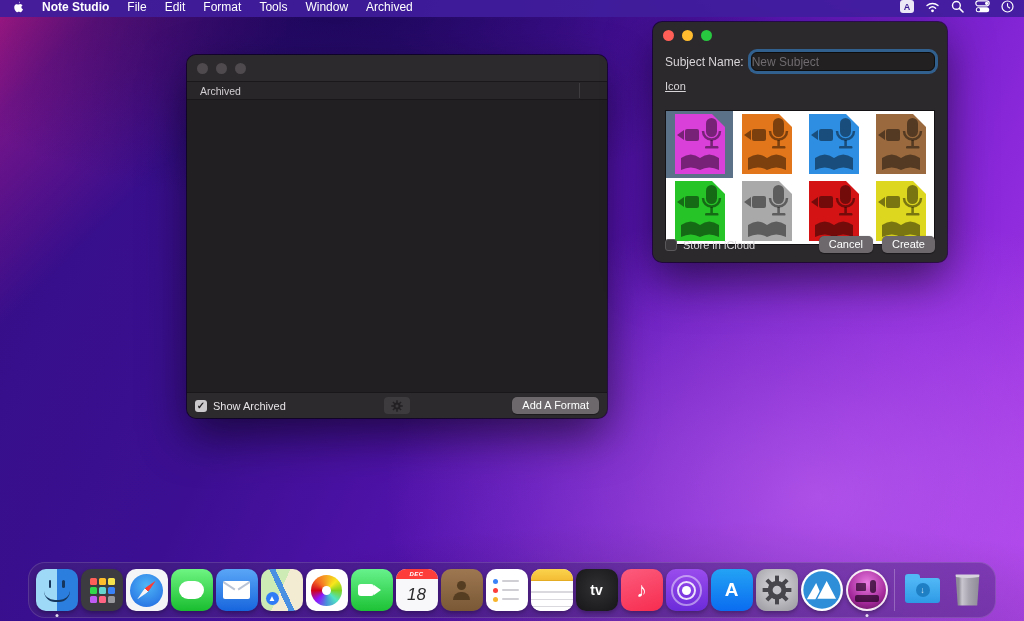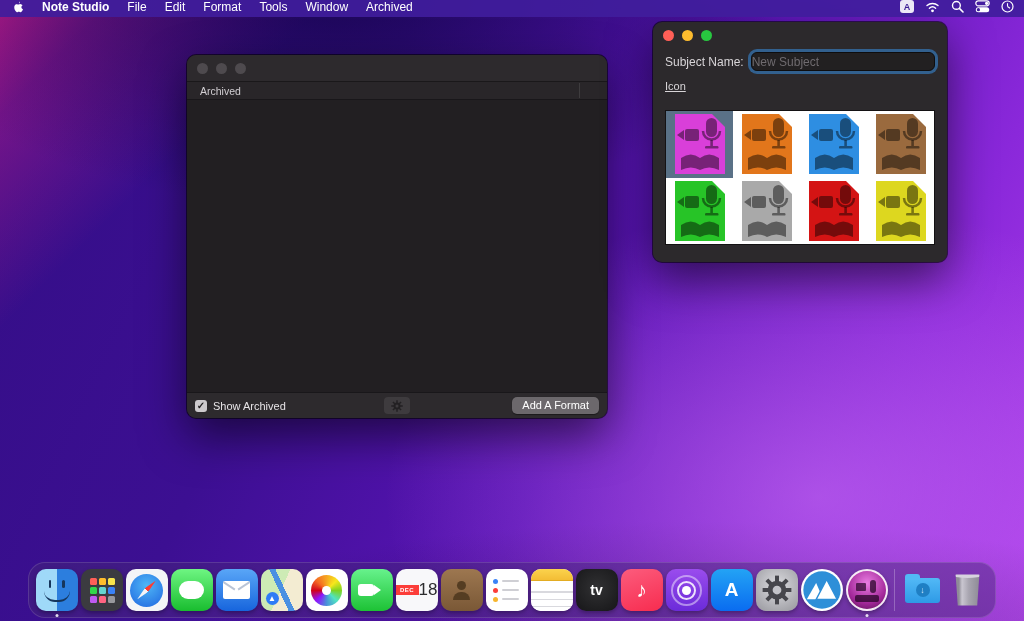--- a/index.html
+++ b/index.html
@@ -120,21 +120,21 @@
       linear-gradient(115deg, #cdebb5 0 48%, #f3ecd2 48% 100%); }
   .maps-nav { position:absolute; left:5px; bottom:6px; width:13px; height:13px; border-radius:50%;
     background:#2f7cf6; color:#fff; font-size:8px; display:flex; align-items:center; justify-content:center; }
   .t-photos { background:#fff; }
   .photos-wheel { width:31px; height:31px; border-radius:50%;
     background:conic-gradient(#f5a623,#f8e71c,#7ed321,#50e3c2,#4a90d9,#9013fe,#d0021b,#f56a23,#f5a623); position:relative; }
   .photos-wheel::after { content:''; position:absolute; inset:11px; background:#fff; border-radius:50%; }
   .t-facetime { background:linear-gradient(#67f28c,#1dc235); display:flex; flex-direction:row; }
   .ft-body { width:16px; height:12px; background:#fff; border-radius:3px; }
   .ft-lens { width:0; height:0; border:5px solid transparent; border-right:7px solid #fff; margin-left:0px; transform:rotate(180deg); }
-  .t-calendar { background:#f8f8fa; flex-direction:row; justify-content:flex-start; }
+  .t-calendar { background:#f8f8fa; flex-direction:column; justify-content:flex-start;font-style:italic; }
   .cal-month { width:100%; height:10px; background:#fc3d39; color:#fff; font-size:6px; font-weight:bold;
     letter-spacing:0.5px; display:flex; align-items:center; justify-content:center; }
   .cal-day { flex:1; width:100%; display:flex; align-items:center; justify-content:center; font-size:17px; color:#2c2c2e; font-weight:300; }
   .t-contacts { background:linear-gradient(#9d7750,#7a5836); }
   .ct-head { width:9px; height:9px; border-radius:50%; background:#553d22; }
   .ct-body { width:17px; height:8px; border-radius:9px 9px 0 0; background:#553d22; margin-top:2px; }
   .t-reminders { background:#fff; align-items:flex-start; justify-content:center; gap:4px; padding-left:7px; }
   .rem-row { display:flex; align-items:center; gap:4px; }
   .rem-dot { width:5px; height:5px; border-radius:50%; }
   .rem-line { width:17px; height:2.5px; border-radius:2px; background:#cfcfd4; }
@@ -374,20 +374,28 @@
       <rect x="32" y="5" width="11" height="19" rx="5.5"></rect>
       <path d="M29 18 a8.5 8.5 0 0 0 17 0" fill="none" stroke="rgba(0,0,0,0.45)" stroke-width="2.5"></path>
       <rect x="36.3" y="27" width="2.6" height="6"></rect>
       <rect x="31" y="33" width="13.5" height="2.6" rx="1.2"></rect>
       <path d="M7 45 Q17 38 26 45 Q35 38 45 45 L45 57 Q35 52 26 57 Q17 52 7 57 Z"></path>
     </g>
   </svg>
           </div>
         </div>
     </div>
+    <div class="dialog-footer">
+      <span class="checkbox empty"></span>
+      <span class="footer-label">Store in iCloud</span>
+      <span class="btn-group">
+        <button class="mac-btn">Cancel</button>
+        <button class="mac-btn">Create</button>
+      </span>
+    </div>
   </div>
 
   <div class="dock">
     <div class="dock-item">
       <div class="tile t-finder">
           <span class="finder-eye l"></span>
           <span class="finder-eye r"></span>
           <span class="finder-mouth"></span>
         </div>
       <span class="run-dot"></span>

